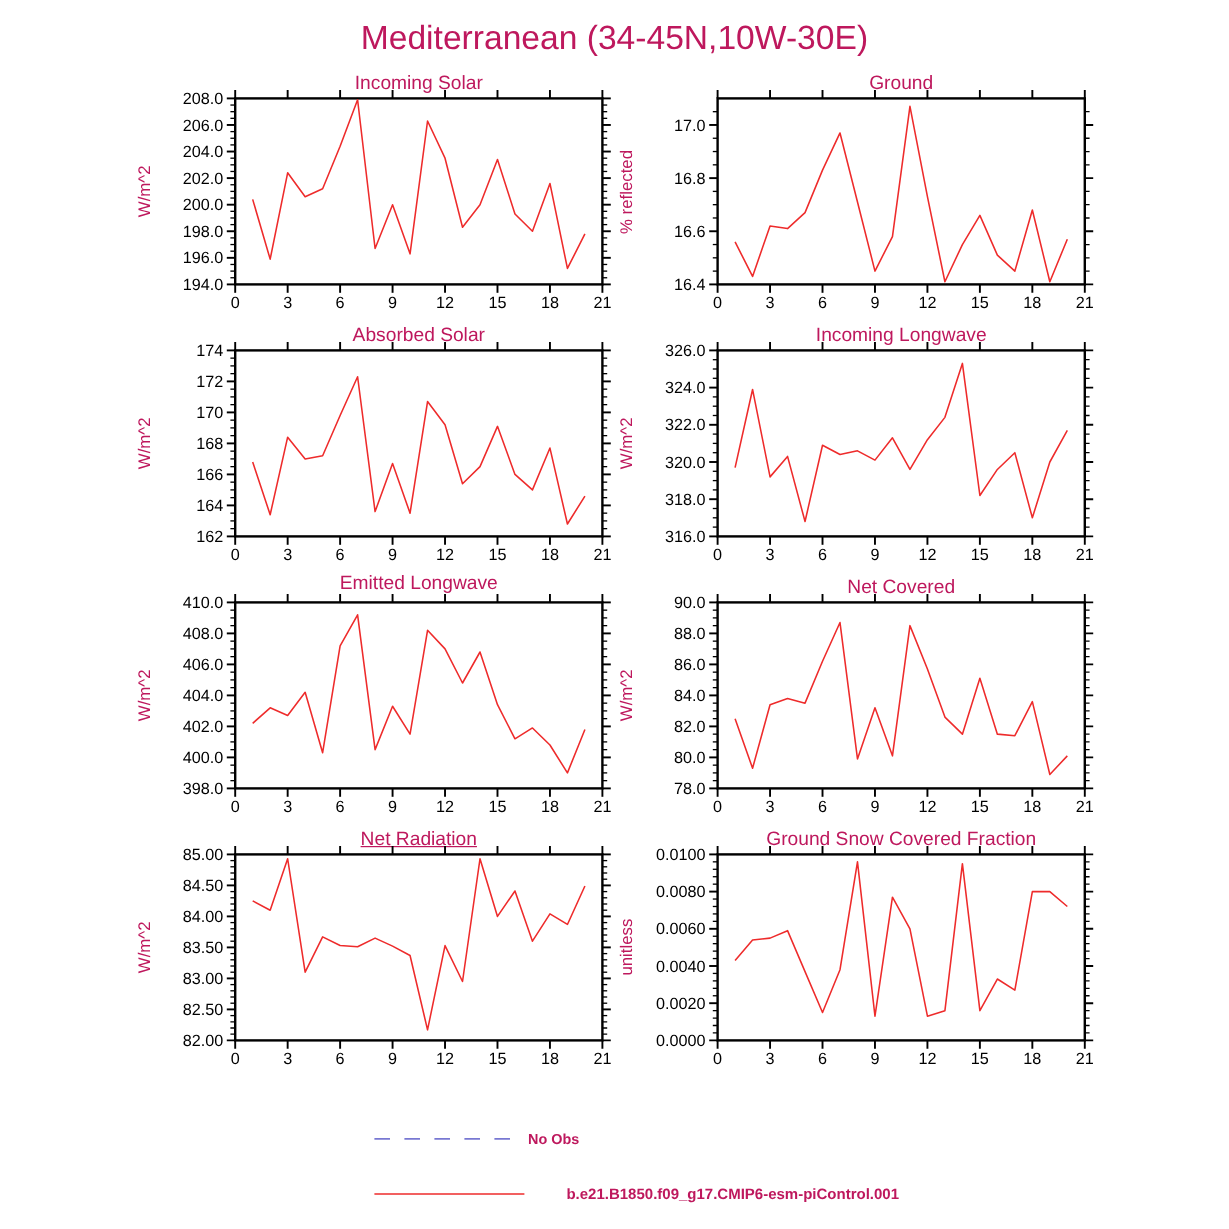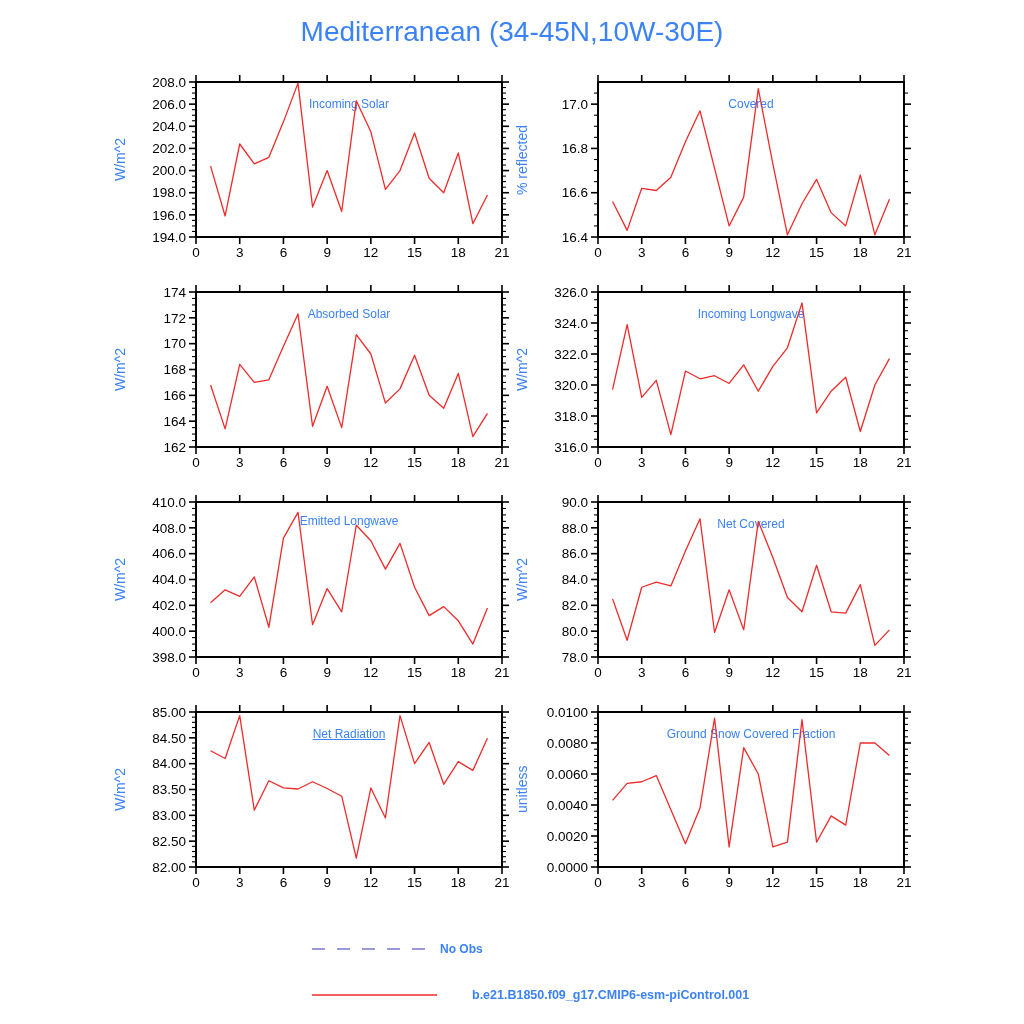--- a/index.html
+++ b/index.html
@@ -1,21 +1,21 @@
 <!DOCTYPE html>
 <html><head>
 <meta charset="utf-8">
 <style>
   html,body{margin:0;padding:0;background:#fff;}
   .page{position:relative;width:1024px;height:1024px;background:#fff;
-        font-family:"Liberation Sans",sans-serif;color:#3b82f6;overflow:hidden;}
+        font-family:"Liberation Sans",sans-serif;color:#be185d;overflow:hidden;}
   .main-title{position:absolute;top:16px;left:0;width:1024px;text-align:center;
               font-size:28px;letter-spacing:0px;}
   figure.chart{margin:0;}
-  .chart-title{position:absolute;font-size:12px;text-align:center;white-space:nowrap;margin-top:36px;}
+  .chart-title{position:absolute;font-size:16px;text-align:center;white-space:nowrap;}
   .y-axis-label{position:absolute;width:20px;font-size:14px;line-height:20px;
                 writing-mode:vertical-rl;transform:rotate(180deg);text-align:center;
                 white-space:nowrap;}
   .plot-svg{position:absolute;overflow:visible;}
   .legend-svg{position:absolute;left:300px;top:932px;width:440px;height:80px;}
   .legend-label{position:absolute;white-space:nowrap;font-weight:bold;}
   .legend-label.no-obs{left:440px;top:942px;font-size:12px;}
   .legend-label.model{left:440px;top:988px;font-size:12.5px;margin-left:32px;}
   svg text{font-family:"Liberation Sans",sans-serif;fill:#000;}
 </style>
@@ -123,21 +123,21 @@
           <text x="82" y="85.12857142857143" text-anchor="end" font-size="13.5">202.0</text>
           <text x="82" y="62.98571428571429" text-anchor="end" font-size="13.5">204.0</text>
           <text x="82" y="40.84285714285714" text-anchor="end" font-size="13.5">206.0</text>
           <text x="82" y="18.7" text-anchor="end" font-size="13.5">208.0</text>
         </g>
         <polyline points="106.57,98.14 121.14,147.96 135.71,76.00 150.29,95.93 164.86,89.29 179.43,53.86 194.00,15.11 208.57,139.11 223.14,102.57 237.71,143.54 252.29,32.82 266.86,63.82 281.43,121.39 296.00,102.57 310.57,64.93 325.14,110.32 339.71,124.71 354.29,84.86 368.86,155.71 383.43,126.93" fill="none" stroke="#ee2b2b" stroke-width="1.3" stroke-linejoin="round"></polyline>
       </svg>
   </figure>
 
   <figure class="chart">
-    <div class="chart-title" style="left: 598px; top: 61px; width: 306px;">Covered</div>
+    <div class="chart-title" style="left: 598px; top: 61px; width: 306px;">Ground</div>
     <div class="y-axis-label" style="left: 512px; top: 82px; height: 155px;">% reflected</div>
     <svg class="plot-svg" width="432" height="205" viewBox="0 0 432 205" style="left: 506px; top: 68px;">
         <g stroke="#000" fill="none">
           <rect x="92" y="14" width="306" height="155" stroke-width="2"></rect>
           <line x1="92" y1="169" x2="92" y2="176" stroke-width="1.6"></line>
           <line x1="92" y1="14" x2="92" y2="7" stroke-width="1.6"></line>
           <line x1="135.71428571428572" y1="169" x2="135.71428571428572" y2="176" stroke-width="1.6"></line>
           <line x1="135.71428571428572" y1="14" x2="135.71428571428572" y2="7" stroke-width="1.6"></line>
           <line x1="179.42857142857144" y1="169" x2="179.42857142857144" y2="176" stroke-width="1.6"></line>
           <line x1="179.42857142857144" y1="14" x2="179.42857142857144" y2="7" stroke-width="1.6"></line>

